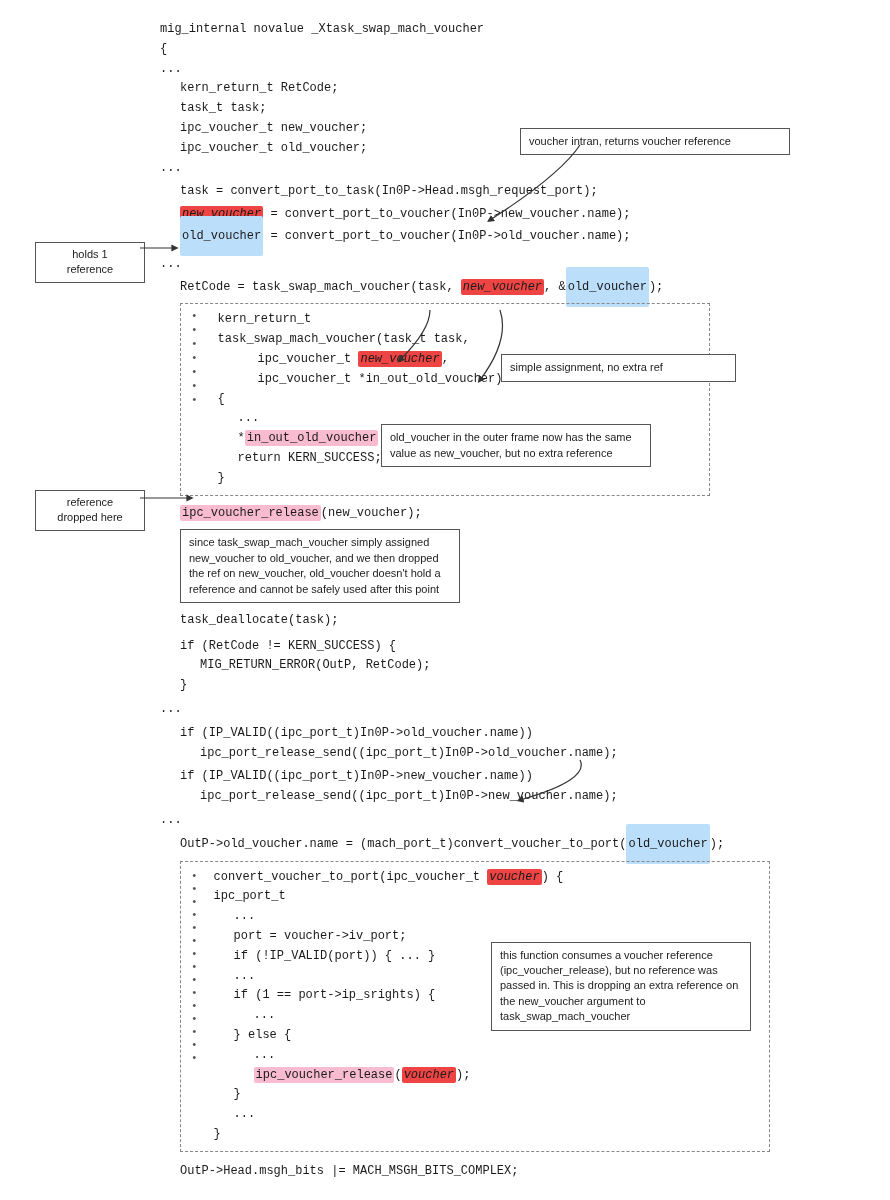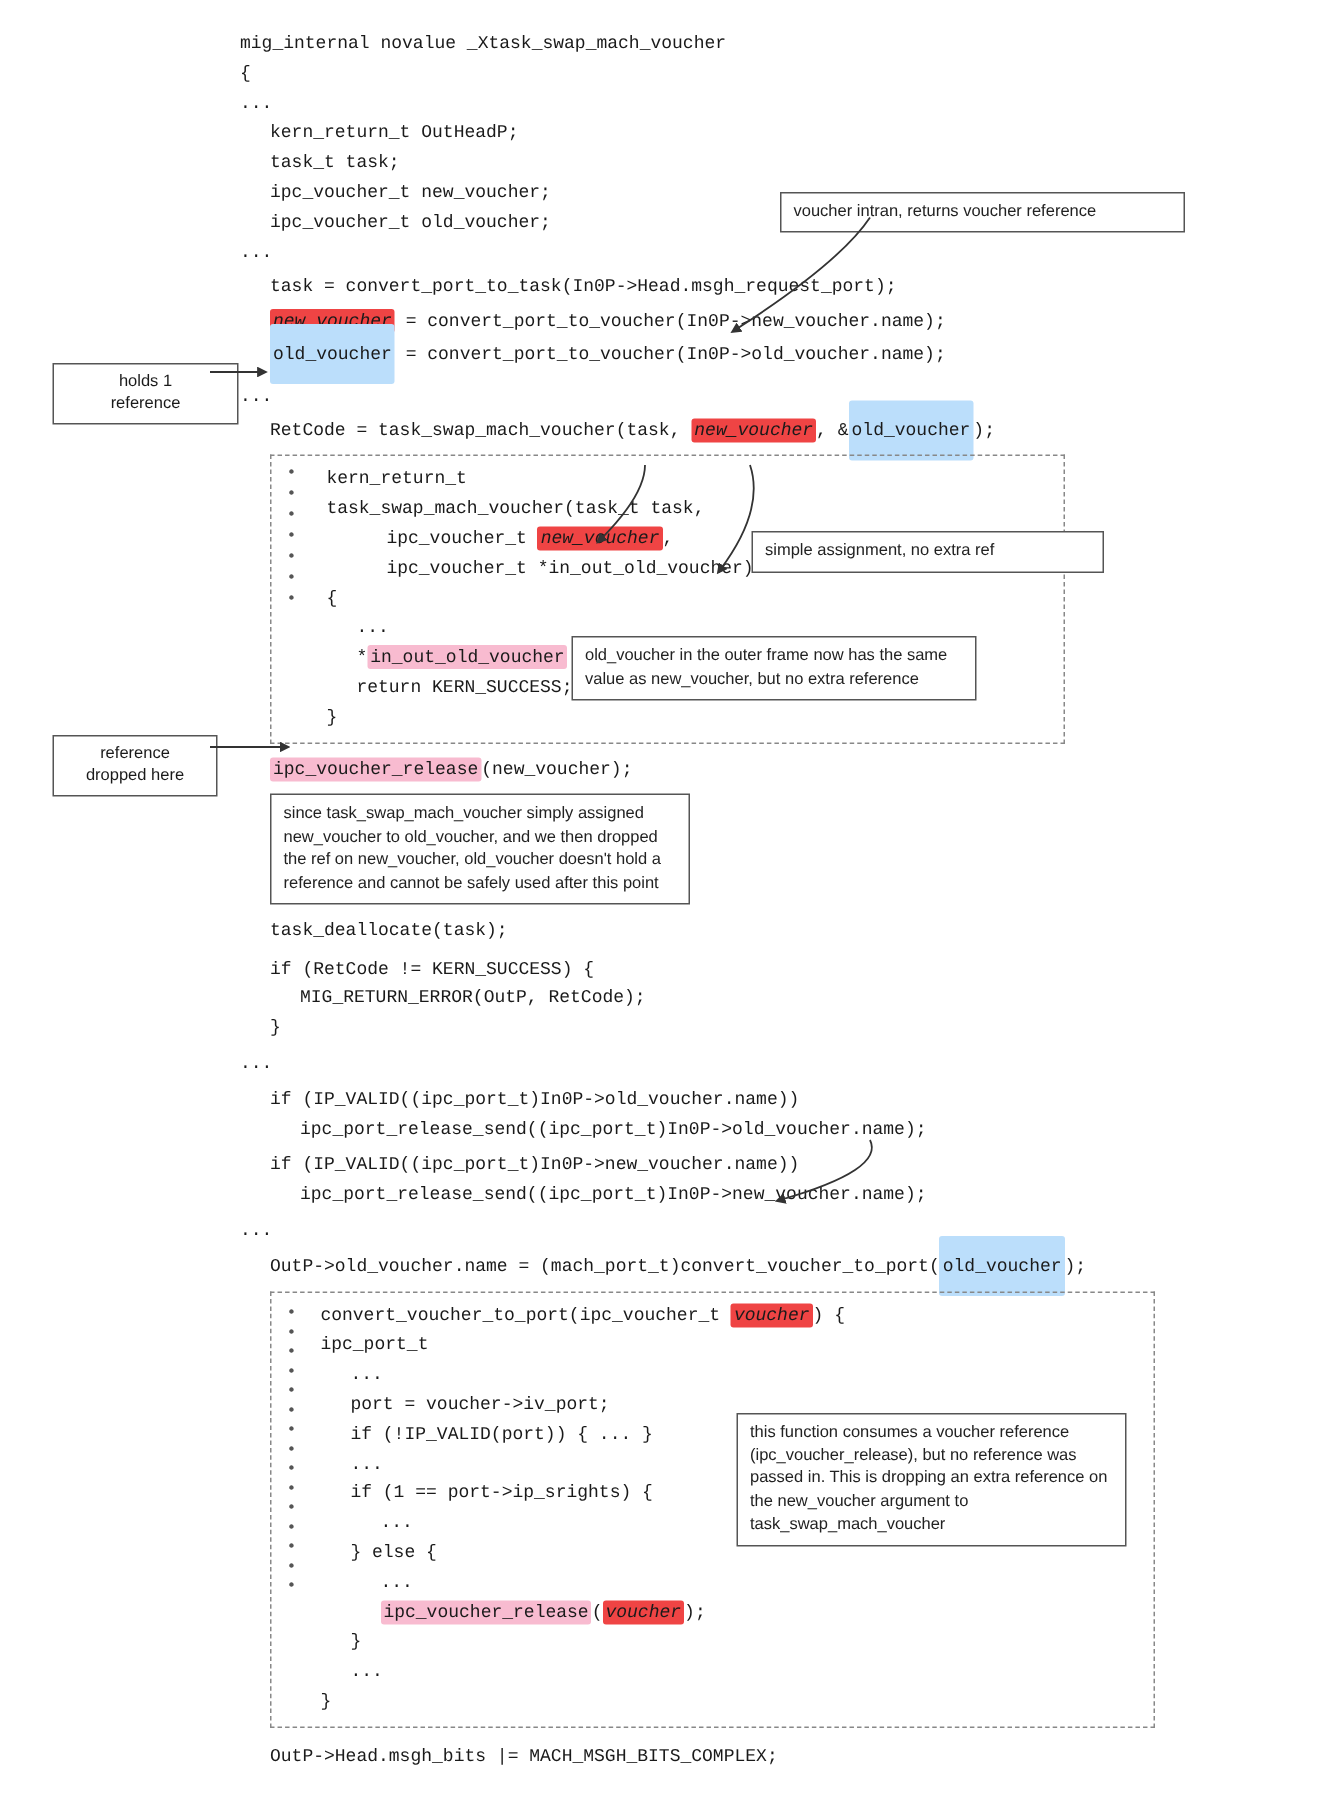--- a/index.html
+++ b/index.html
@@ -50,41 +50,41 @@
     .left-label {
       position: absolute;
       left: -125px;
       border: 1px solid #555;
       background: #fff;
       padding: 4px 7px;
       font-family: Arial, sans-serif;
       font-size: 11px;
       line-height: 1.4;
       text-align: center;
-      width: 124px;
+      width: 110px;
     }
     .indent1 { margin-left: 20px; }
     .indent2 { margin-left: 40px; }
     .code-line {
       font-family: 'Courier New', Courier, monospace;
       font-size: 12px;
       line-height: 1.65;
       white-space: pre;
     }
   </style>
 </head>
 <body>
 
 <div style="position:relative; margin-left: 140px; margin-top: 10px;">
 
   <div>
     <div class="code-line">mig_internal novalue _Xtask_swap_mach_voucher</div>
     <div class="code-line">{</div>
     <div class="code-line">...</div>
-    <div class="code-line indent1">kern_return_t OutHeadP;</div>
+    <div class="code-line indent1">kern_return_t RetCode;</div>
     <div class="code-line indent1">task_t task;</div>
     <div class="code-line indent1">ipc_voucher_t new_voucher;</div>
     <div class="code-line indent1">ipc_voucher_t old_voucher;</div>
     <div class="code-line">...</div>
   </div>
 
   <div class="annotation-box" style="top: 108px; left: 360px; width: 270px;">
     <span>voucher intran, returns voucher reference</span>
   </div>
 

